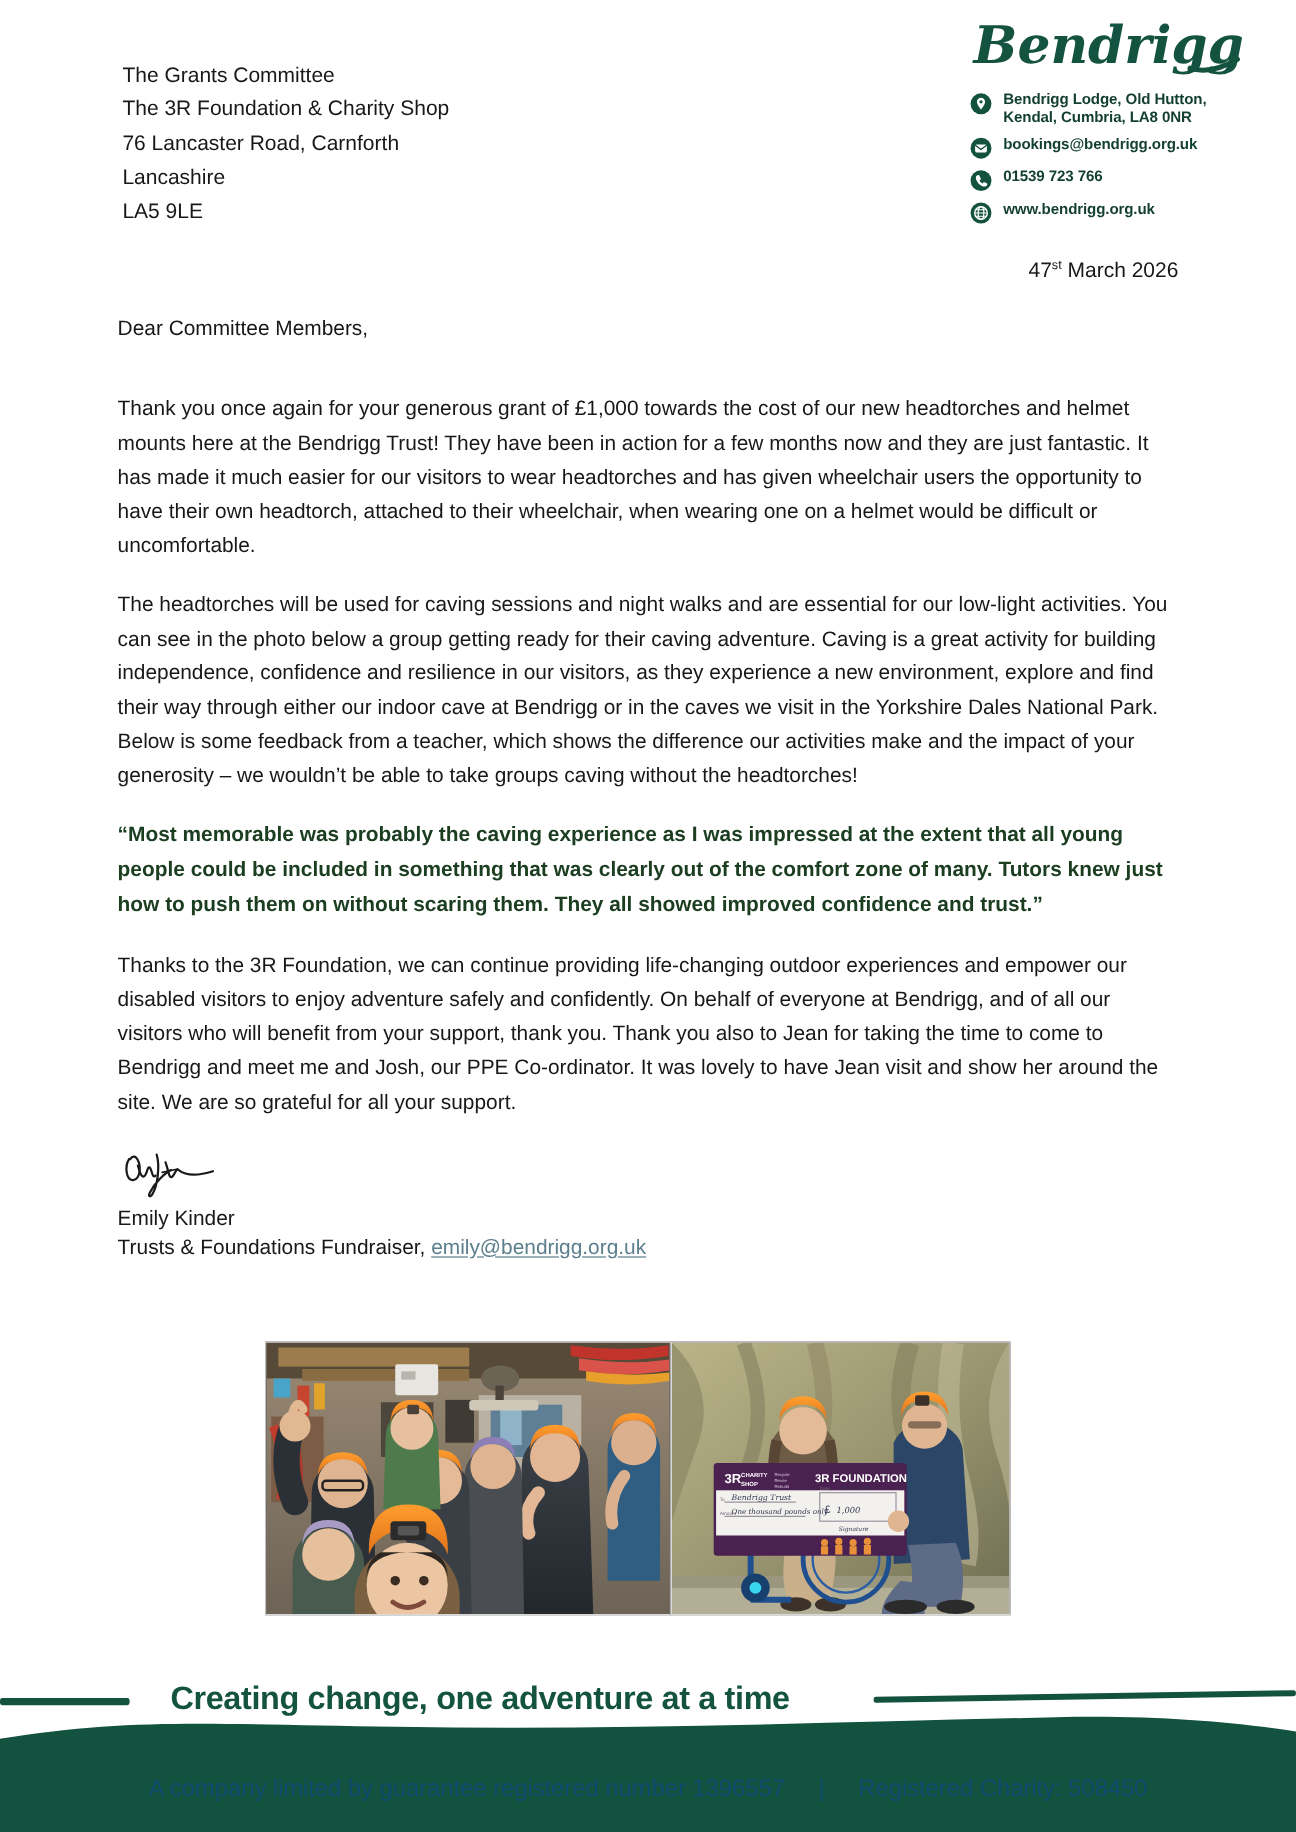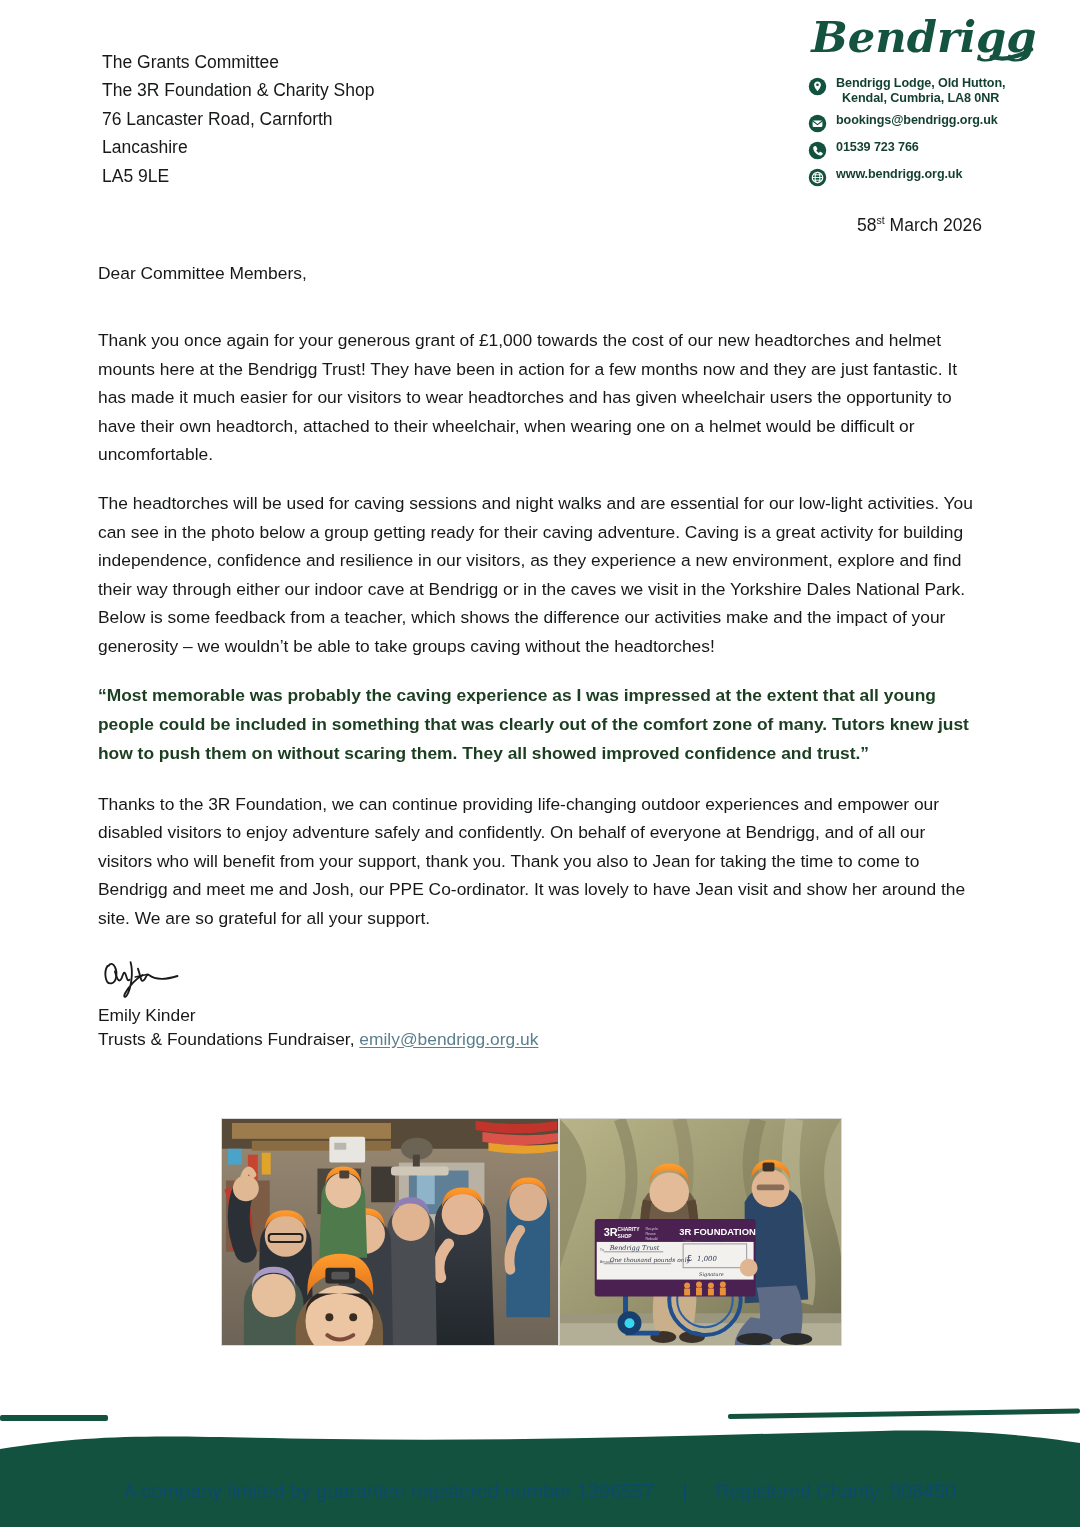--- a/index.html
+++ b/index.html
@@ -30,21 +30,20 @@
   .logo-wordmark {
     display: block;
     height: 62px;
     width: 100%;
   }
   .contact-list {
     margin-top: 6px;
     list-style: none;
     padding: 0;
     margin-left: 8px;
-    text-align: center;
   }
   .contact-row {
     display: flex;
     align-items: flex-start;
     margin-bottom: 7px;
   }
   .contact-icon {
     flex: 0 0 auto;
     width: 19px;
     height: 19px;
@@ -239,21 +238,21 @@
 </div>
 
 <div class="recipient">
   <div>The Grants Committee</div>
   <div>The 3R Foundation &amp; Charity Shop</div>
   <div>76 Lancaster Road, Carnforth</div>
   <div>Lancashire</div>
   <div>LA5 9LE</div>
 </div>
 
-<div class="date-line"><span>58</span><sup>st</sup><span> March 2026</span></div>
+<div class="date-line"><span>47</span><sup>st</sup><span> March 2026</span></div>
 
 <div class="letter-body">
 
   <div class="salutation">Dear Committee Members,</div>
 
   <p class="para">Thank you once again for your generous grant of £1,000 towards the cost of our new headtorches and helmet mounts here at the Bendrigg Trust! They have been in action for a few months now and they are just fantastic. It has made it much easier for our visitors to wear headtorches and has given wheelchair users the opportunity to have their own headtorch, attached to their wheelchair, when wearing one on a helmet would be difficult or uncomfortable.</p>
 
   <p class="para">The headtorches will be used for caving sessions and night walks and are essential for our low-light activities. You can see in the photo below a group getting ready for their caving adventure. Caving is a great activity for building independence, confidence and resilience in our visitors, as they experience a new environment, explore and find their way through either our indoor cave at Bendrigg or in the caves we visit in the Yorkshire Dales National Park. Below is some feedback from a teacher, which shows the difference our activities make and the impact of your generosity – we wouldn’t be able to take groups caving without the headtorches!</p>
 
   <p class="quote">“Most memorable was probably the caving experience as I was impressed at the extent that all young people could be included in something that was clearly out of the comfort zone of many. Tutors knew just how to push them on without scaring them. They all showed improved confidence and trust.”</p>
@@ -454,20 +453,21 @@
           <rect x="161" y="170" width="6" height="8"></rect>
       </g>
 
       <circle cx="190" cy="150" r="9" fill="#e0b692"></circle>
     </svg>
   </div>
 </div>
 
 <div class="tagline-band">
   <div class="rule rule-left"></div>
+  <div class="tagline">Creating change, one adventure at a time</div>
   <div class="rule rule-right"></div>
 </div>
 
 <div class="footer-bar">
   <svg class="footer-shape" viewBox="0 0 1080 104" preserveAspectRatio="none" aria-hidden="true">
     <path d="M0 26 C110 8, 180 14, 330 16 C520 19, 700 12, 880 8 C960 6, 1030 12, 1080 20 L1080 104 L0 104 Z" fill="#13523f"></path>
   </svg>
   <div class="footer-text"><span>A company limited by guarantee registered number 1396557</span><span class="footer-sep">|</span><span>Registered Charity: 508450</span></div>
 </div>
 

